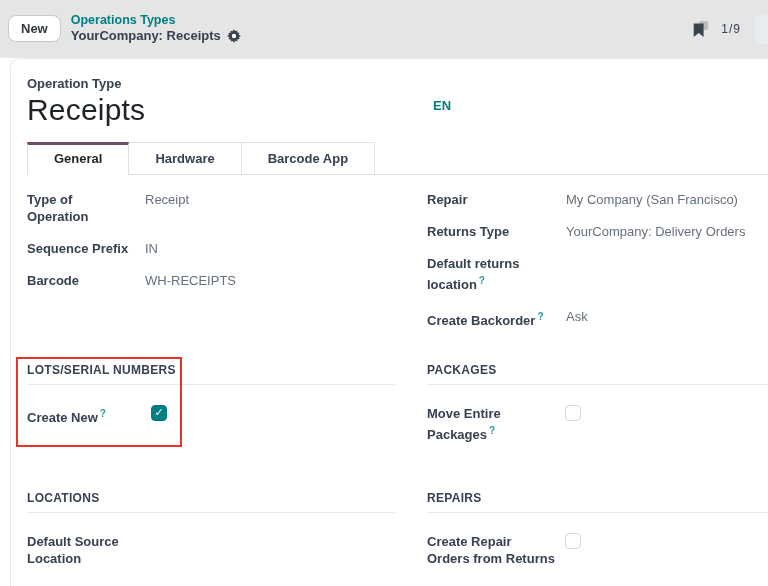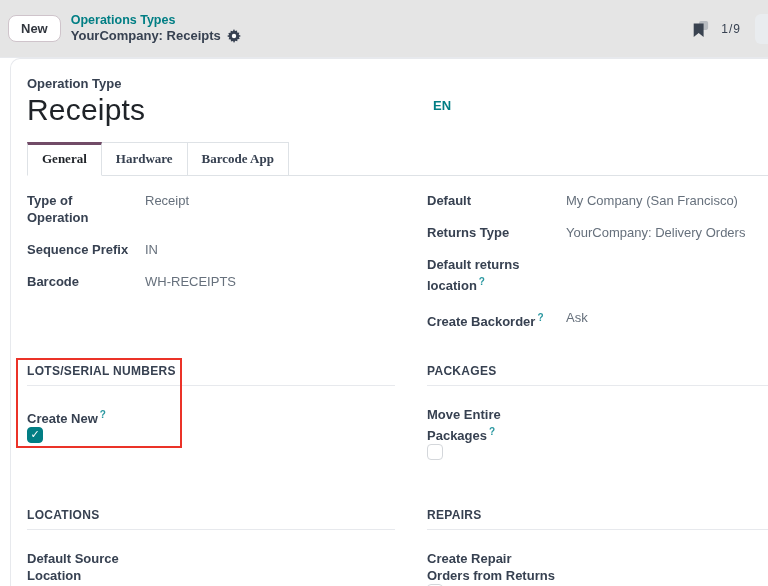--- a/index.html
+++ b/index.html
@@ -33,22 +33,22 @@
   .sheet-inner { width:830px; position:relative; }
 
   .title-label { font-size:13px; font-weight:600; color:#374151; }
   .record-title { font-size:30px; font-weight:500; color:#1f2328; margin-top:2px;
     letter-spacing:.2px; }
   .lang-badge { position:absolute; left:406px; top:22px; color:#017e84;
     font-weight:700; font-size:13px; cursor:pointer; }
 
   
   .tabs { display:flex; margin-top:15px; border-bottom:1px solid #dee2e6; width:830px; }
-  .tab { padding:8px 14px 8px; border:1px solid #dee2e6; border-bottom:none;
-    font-weight:600; color:#374151; background:#fff; cursor:pointer; font-size:13px;font-family:Liberation Serif, serif; }
+  .tab { padding:8px 26px 8px; border:1px solid #dee2e6; border-bottom:none;
+    font-weight:600; color:#374151; background:#fff; cursor:pointer; font-size:13px; }
   .tab + .tab { border-left:none; }
   .tab.active { border-top:3px solid #714B67; padding-top:6px; margin-bottom:-1px;
     border-bottom:1px solid #fff; color:#1f2328; }
 
   
   .form-grid { display:grid; grid-template-columns:368px 404px; column-gap:32px;
     margin-top:16px; align-items:start; }
   .field-row { display:flex; margin-bottom:15px; }
   .field-label { font-weight:600; color:#374151; line-height:17px; flex:0 0 auto; }
   .field-label sup { color:#2a97a0; font-size:10px; margin-left:2px; font-weight:600; }
@@ -56,21 +56,21 @@
   .w139 .field-label { width:139px; padding-right:8px; }
   .w138 .field-label { width:138px; padding-right:8px; }
   .w124 .field-label { width:124px; padding-right:8px; }
   .field-value { color:#66707c; line-height:17px; }
 
   .section { margin-top:18px; position:relative; }
   .section.row3 { margin-top:34px; }
   .section-title { font-size:12px; font-weight:700; color:#374151;
     letter-spacing:.3px; padding-bottom:7px; border-bottom:1px solid #e7e9ed; }
   .section-fields { margin-top:20px; }
-  .section .field-row { margin-bottom:14px;flex-direction:column; }
+  .section .field-row { margin-bottom:14px; }
 
   .checkbox { width:16px; height:16px; border:1px solid #d4d7db; border-radius:4px;
     background:#fff; display:inline-flex; align-items:center; justify-content:center;
     cursor:pointer; flex:0 0 auto; }
   .checkbox.checked { background:#017e84; border-color:#017e84; }
   .checkbox.checked::after { content:"\2713"; color:#fff; font-size:11px;
     font-weight:bold; line-height:1; }
 
   .highlight-box { position:absolute; left:-11px; top:-6px; width:166px; height:90px;
     border:2px solid #eb3228; pointer-events:none; }
@@ -129,21 +129,21 @@
         <span class="field-value">IN</span>
       </div>
       <div class="field-row w118">
         <span class="field-label">Barcode</span>
         <span class="field-value">WH-RECEIPTS</span>
       </div>
     </div>
 
     <div>
       <div class="field-row w139">
-        <span class="field-label">Default</span>
+        <span class="field-label">Repair</span>
         <span class="field-value">My Company (San Francisco)</span>
       </div>
       <div class="field-row w139">
         <span class="field-label">Returns Type</span>
         <span class="field-value">YourCompany: Delivery Orders</span>
       </div>
       <div class="field-row w139">
         <span class="field-label"><span>Default returns location</span><sup>?</sup></span>
         <span class="field-value"></span>
       </div>

